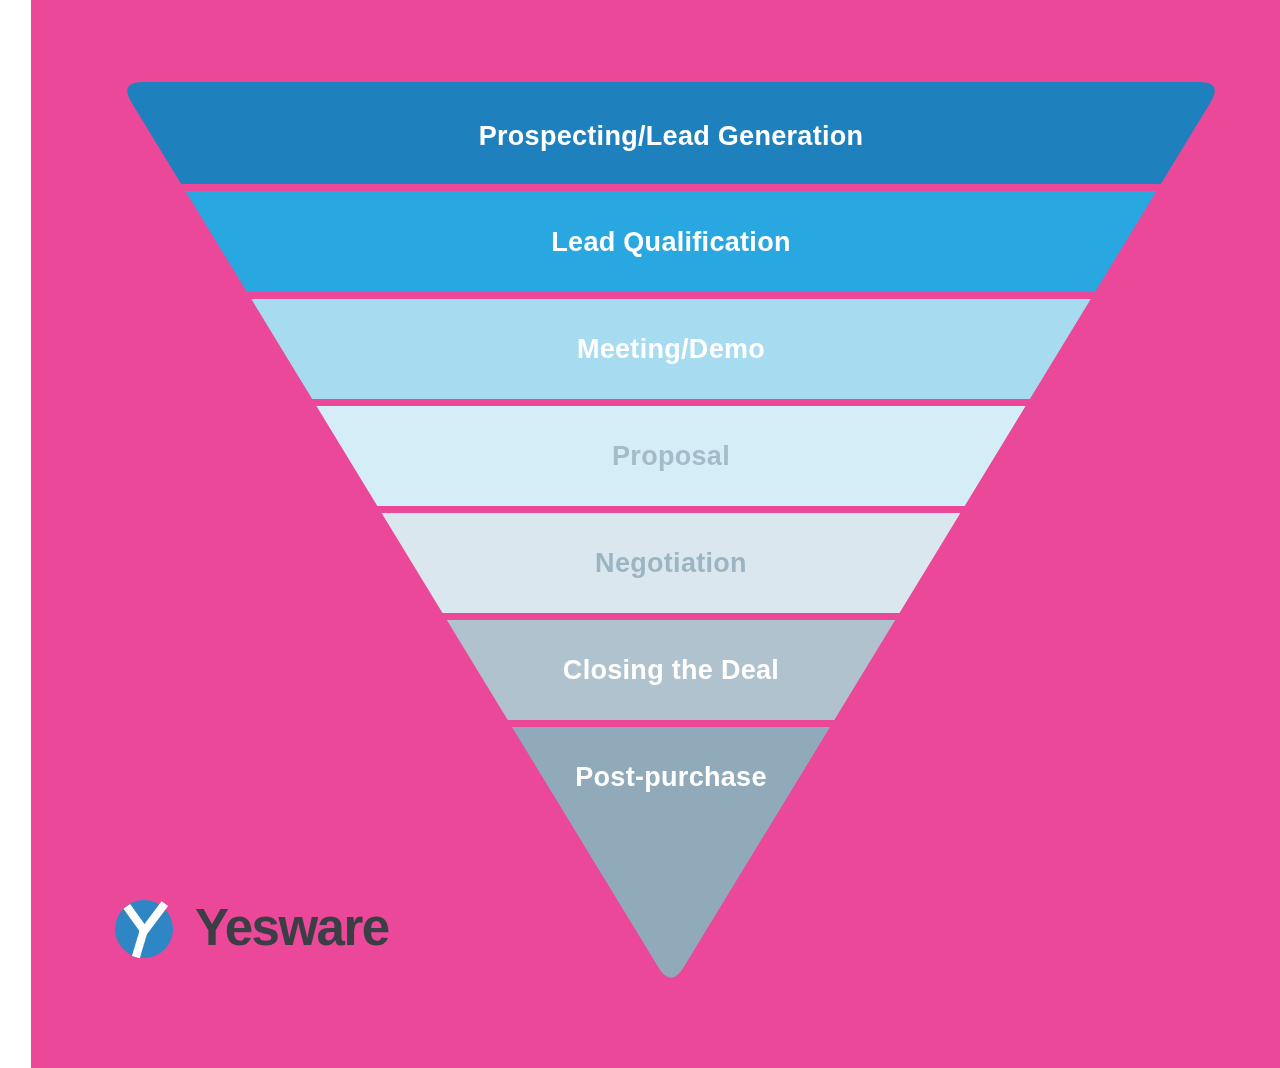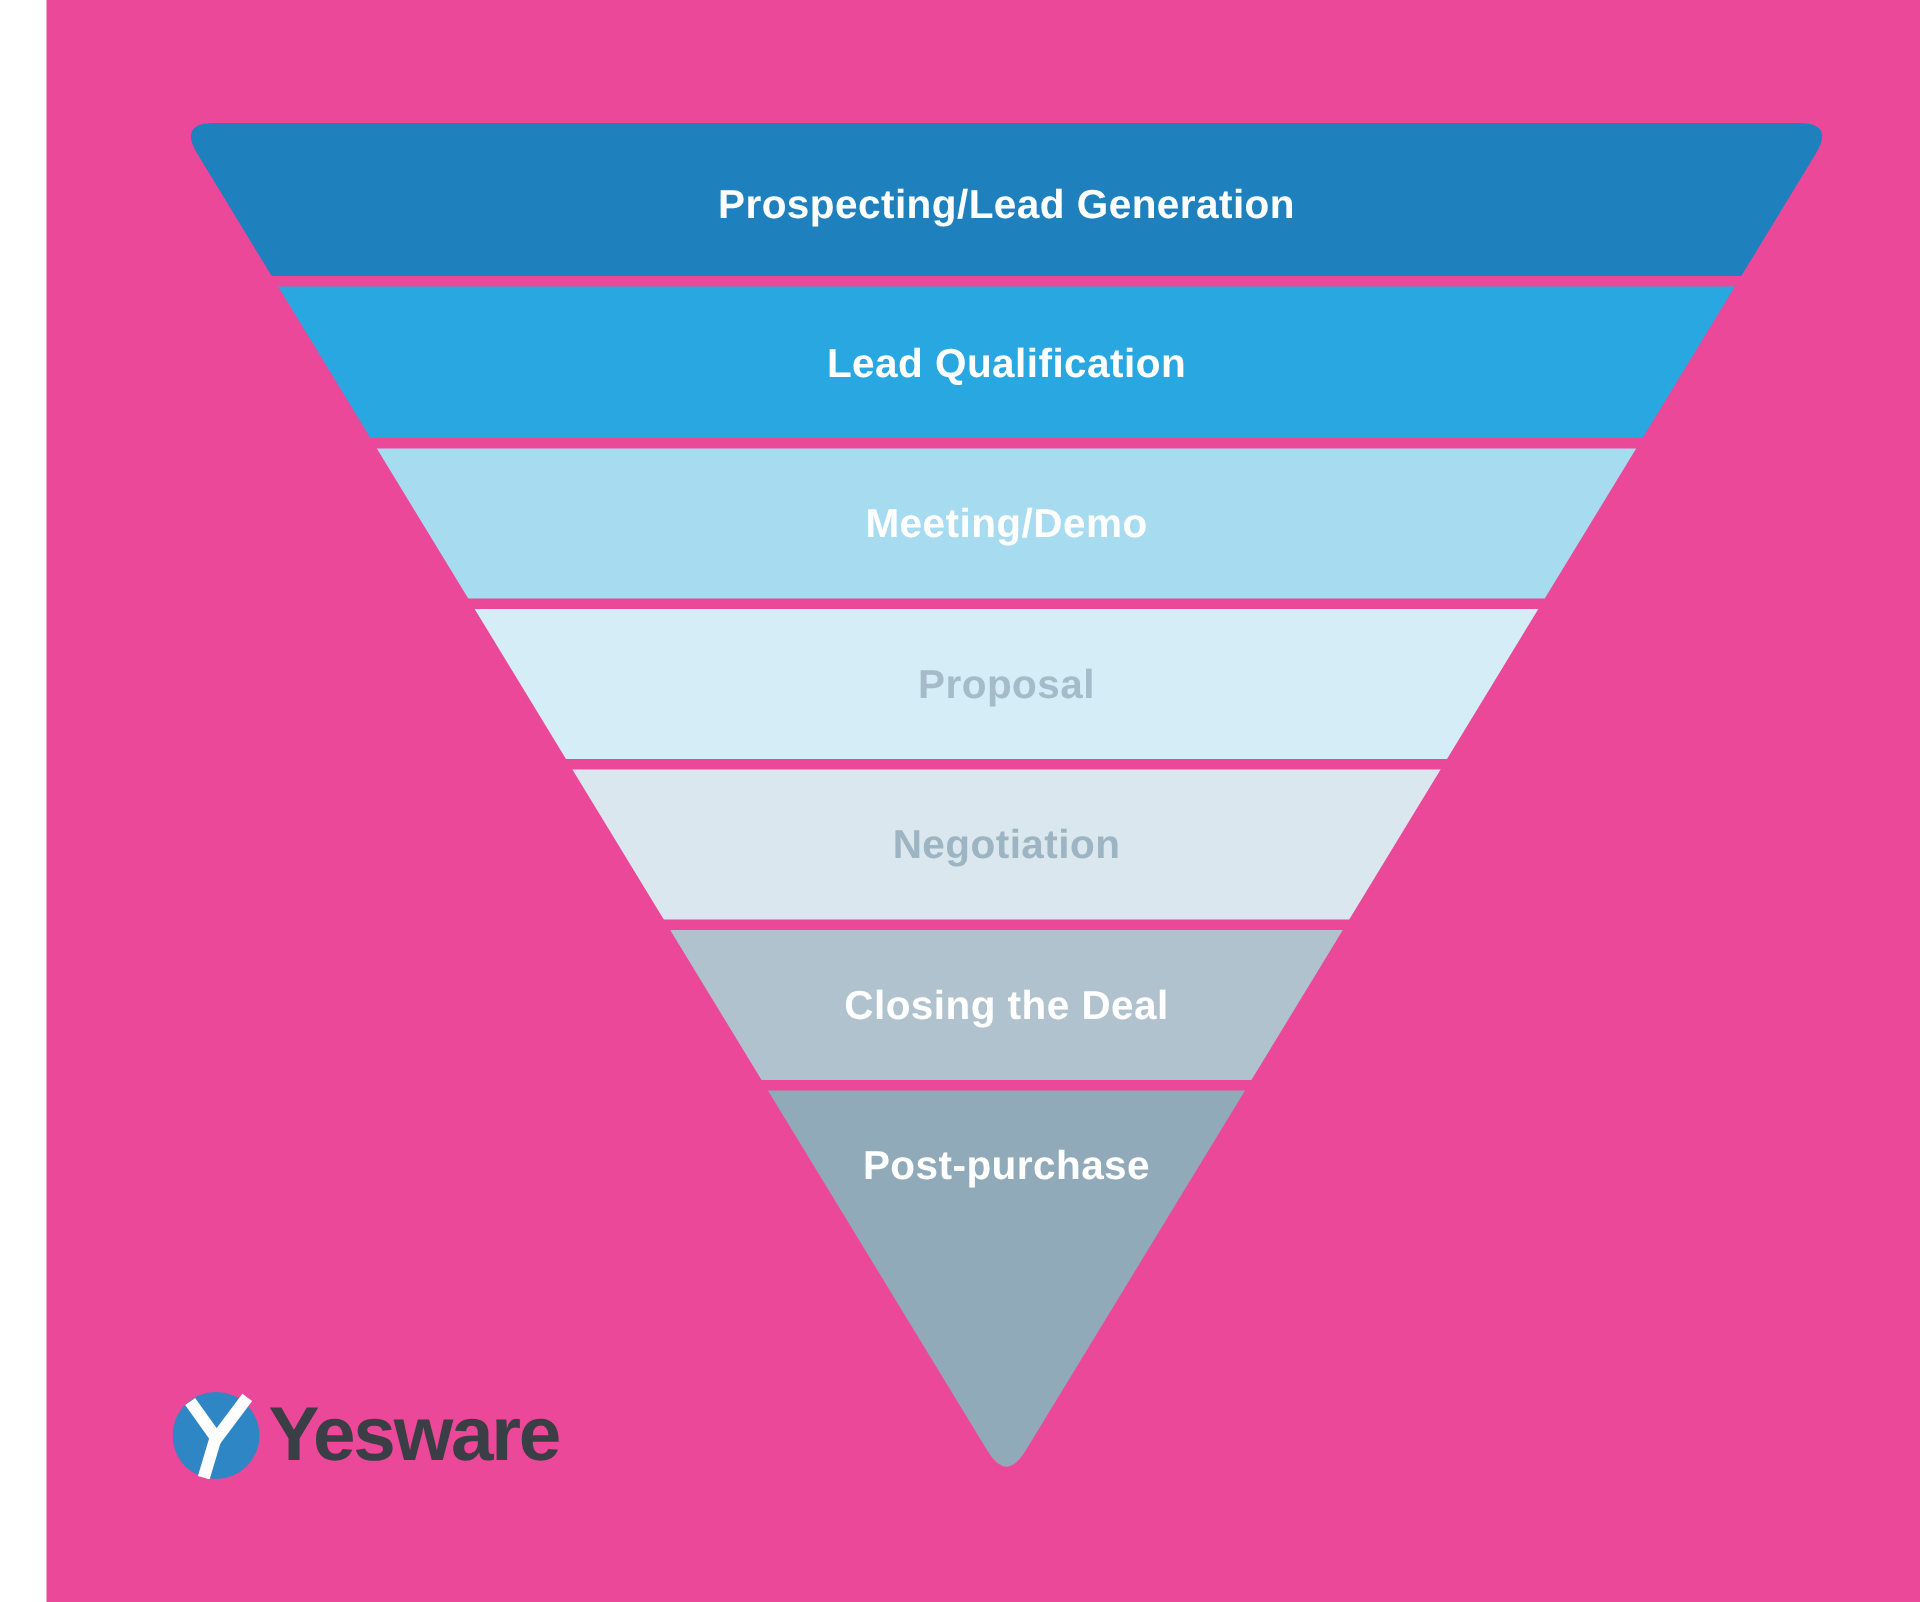--- a/index.html
+++ b/index.html
@@ -25,24 +25,24 @@
   }
   .funnel-svg text {
     font-family: "Liberation Sans", sans-serif;
     font-weight: bold;
     font-size: 27px;
     letter-spacing: 0.3px;
   }
   .logo {
     position: absolute;
     left: 84px;
-    top: 928px;
+    top: 900px;
     display: flex;
     align-items: center;
-    gap: 6px;
+    gap: 22px;
   }
   .logo-mark {
     width: 58px;
     height: 58px;
     display: block;
   }
   .logo-text {
     font-family: "Liberation Sans", sans-serif;
     font-weight: bold;
     font-size: 51px;

